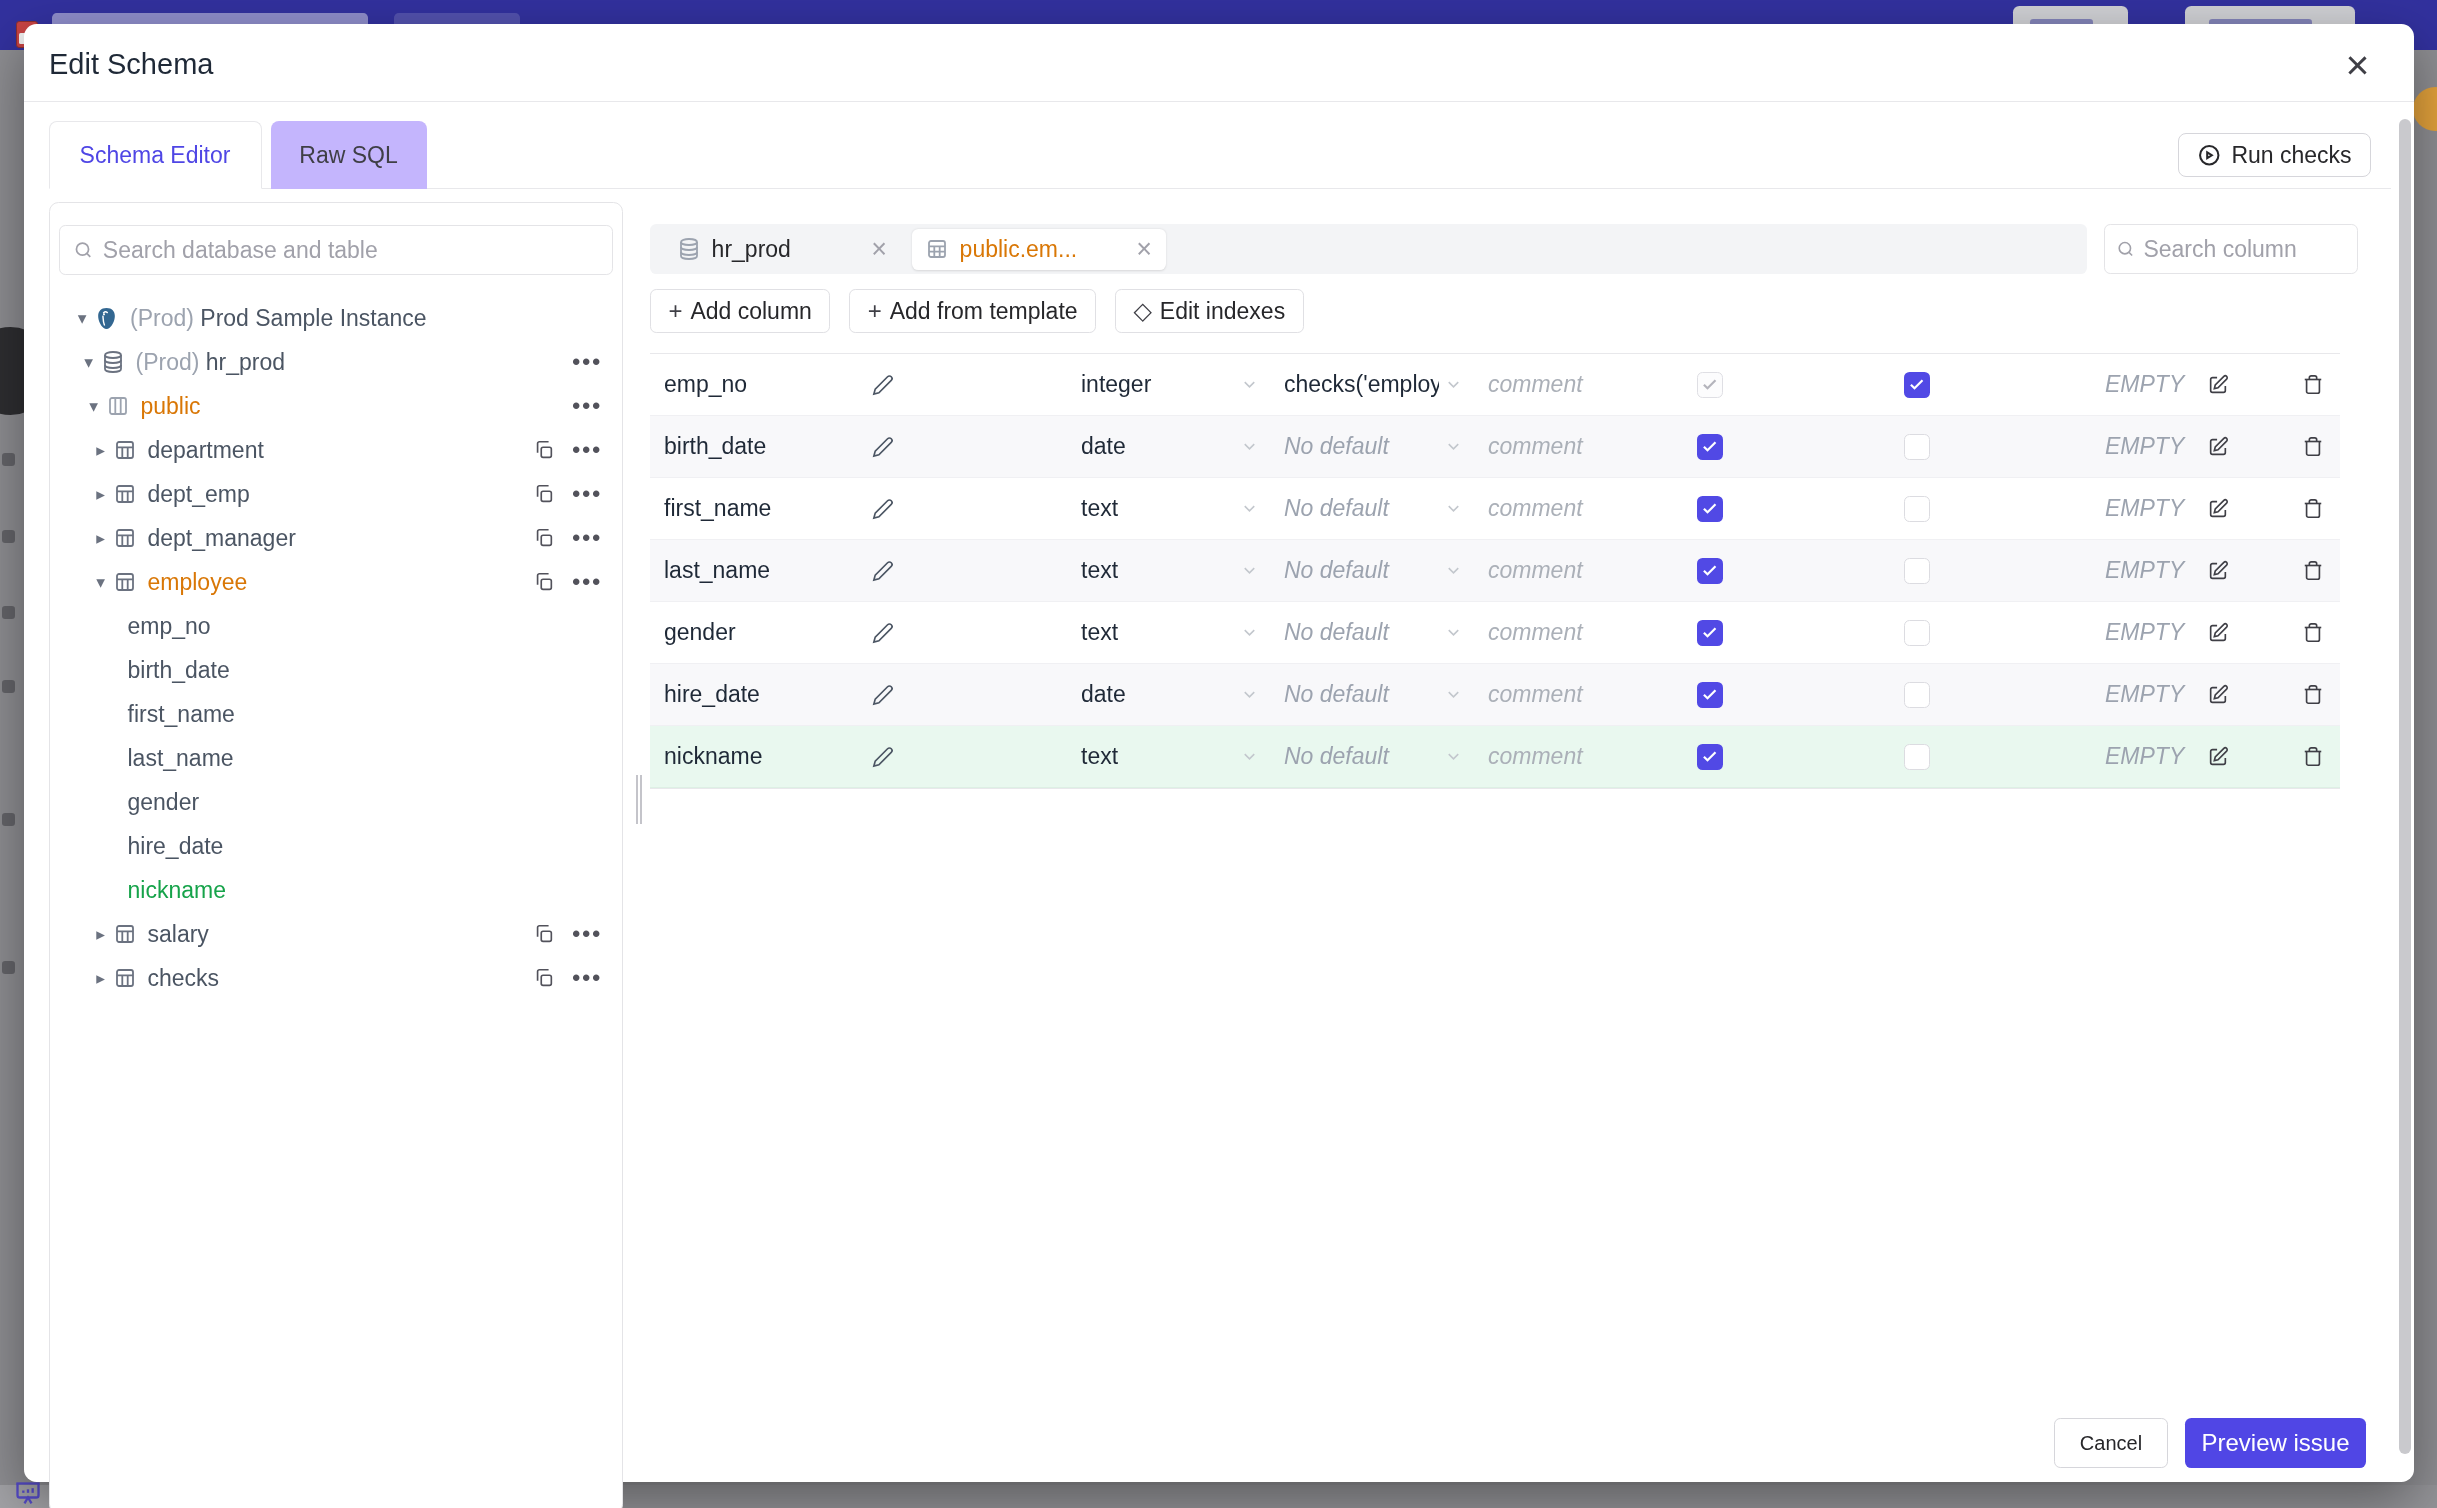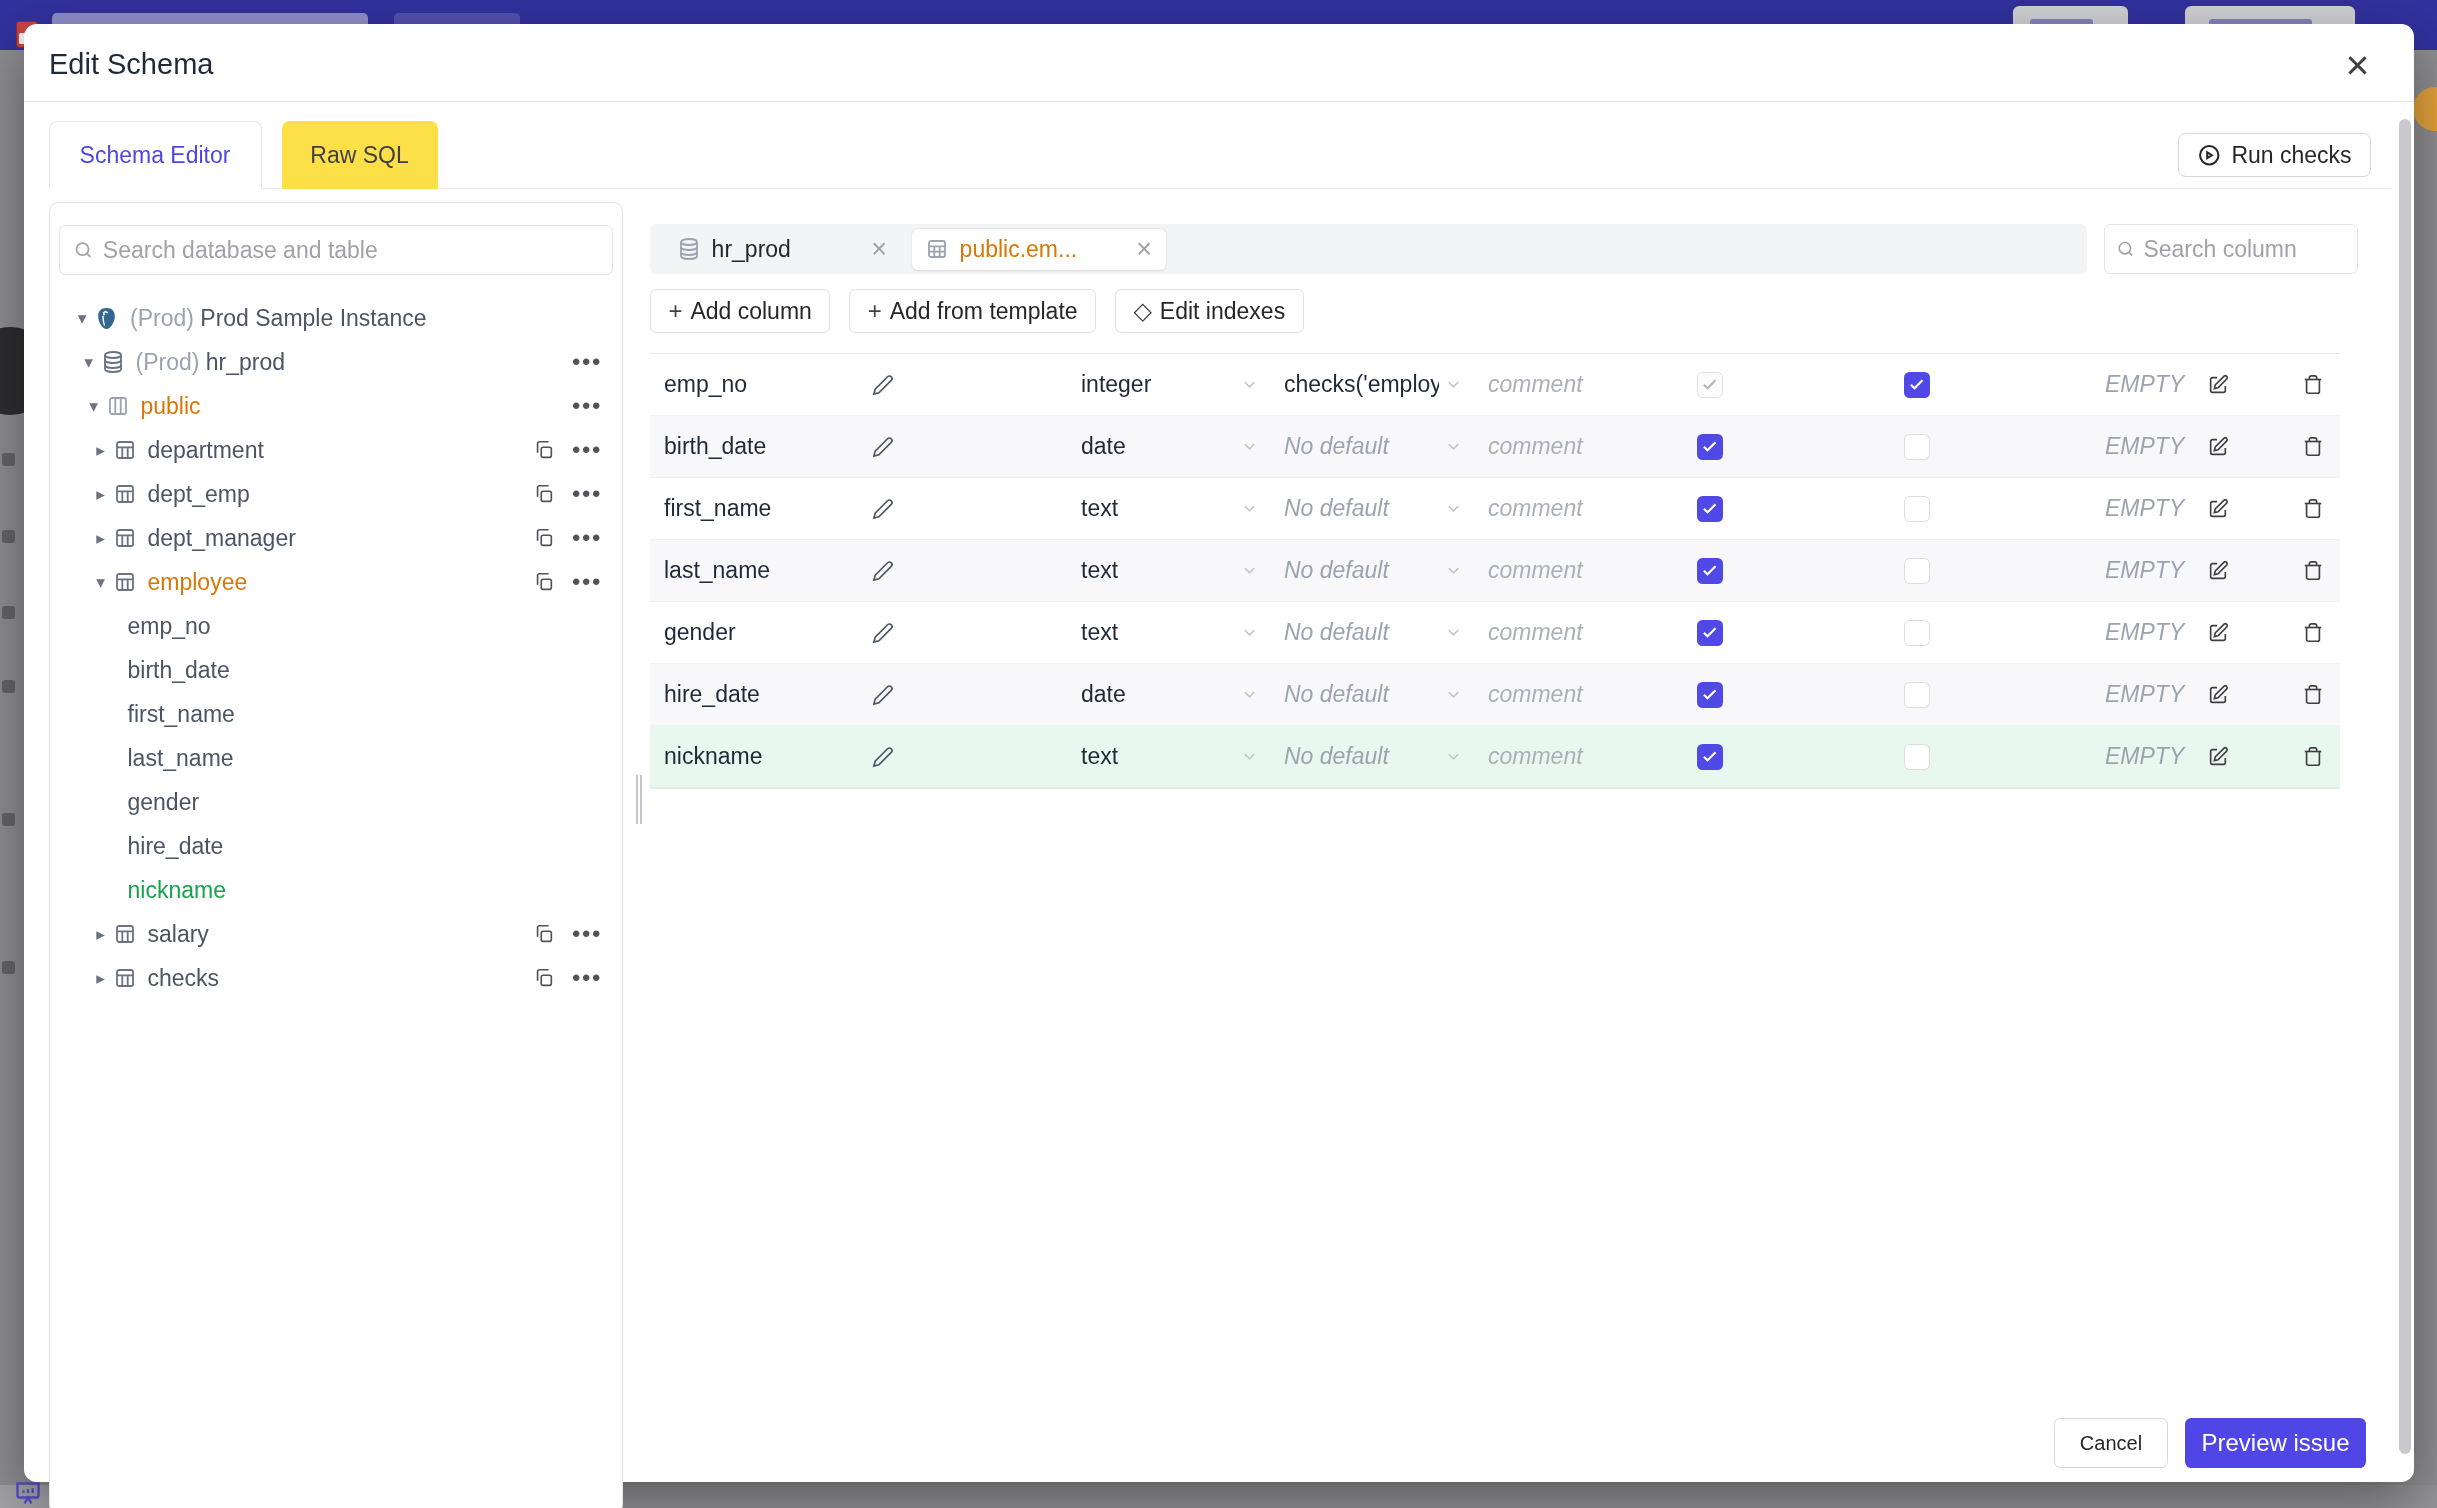--- a/index.html
+++ b/index.html
@@ -28,21 +28,21 @@
            border-radius:12.6px; box-shadow:0 19px 55px rgba(0,0,0,.38); }
   .modal-scrollbar { position:absolute; right:3.2px; top:95px; width:12px; height:1335px; background:#C9C9CD; border-radius:6.3px; }
   .modal-title { position:absolute; left:25px; top:24px; font-size:29px; font-weight:500; color:#1F2937; }
   .modal-close { position:absolute; right:36px; top:20.5px; width:41px; height:41px; display:flex; align-items:center; justify-content:center;
                  font-size:41px; color:#3F3F46; cursor:pointer; line-height:1; }
   .modal-header-divider { position:absolute; left:0; top:77px; width:2390px; border-top:1.6px solid #E8E8EB; }
 
   .tabs-row { position:absolute; left:24.5px; top:97px; width:2342px; height:68px; border-bottom:1.6px solid #E8E8EB; }
   .tab { position:absolute; top:0; height:68px; display:flex; align-items:center; justify-content:center; font-size:23px; border-radius:8px 8px 0 0; }
   .tab-active { left:0; width:213px; background:#fff; border:1.6px solid #E8E8EB; border-bottom:1.6px solid #fff; color:#4F46E5; }
-  .tab-inactive { left:233px; width:156px; background:#fde047; color:#3F3F46; }
+  .tab-inactive { left:222px; width:156px; background:#c4b5fd; color:#3F3F46; }
 
   .run-checks-btn { position:absolute; left:2154px; top:109px; width:193px; height:44px; background:#fff; border:1.6px solid #D6D6DB;
                     border-radius:8px; display:flex; align-items:center; justify-content:center; gap:9.5px; font-size:23px; color:#27272A; }
 
   
   .side-panel { position:absolute; left:24.5px; top:178px; width:574px; height:1312px; border:1.6px solid #E4E4E7; border-radius:9.5px; background:#fff; }
   .side-search { position:absolute; left:9.5px; top:22px; width:554px; height:50px; border:1.6px solid #E4E4E7; border-radius:6.3px;
                  display:flex; align-items:center; padding:0 12.6px; gap:9.5px; background:#fff; }
   .side-search input { border:none; outline:none; font-size:23px; color:#27272A; width:100%; font-family:inherit; background:transparent; }
   .side-search input::placeholder { color:#A1A1AA; }

